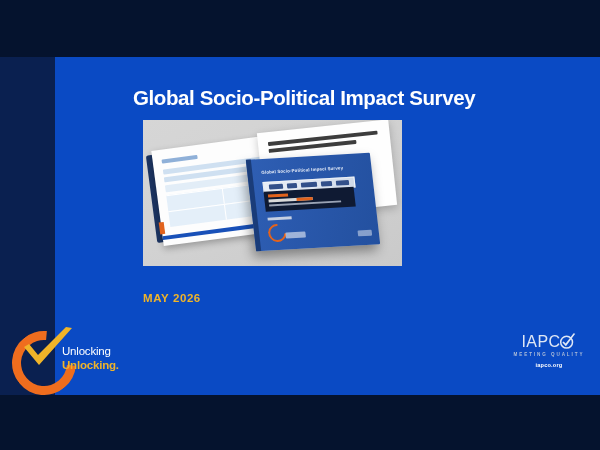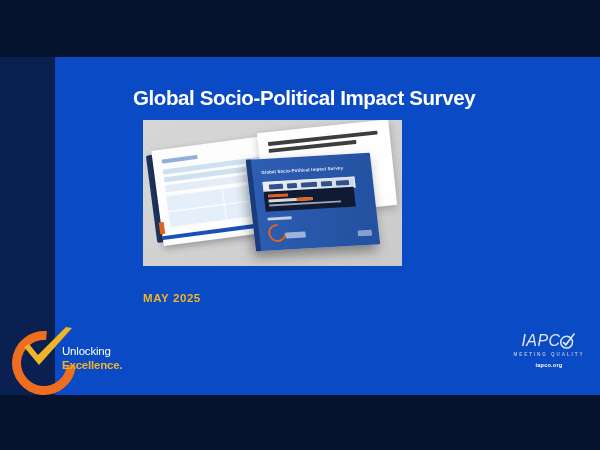--- a/index.html
+++ b/index.html
@@ -121,21 +121,21 @@
     border-right-color:transparent;
     transform:rotate(-40deg);
   }
   #brand-check{position:absolute;left:22px;top:2px;width:52px;height:46px;}
   #brand-text{position:absolute;left:62px;top:20px;line-height:1.18;}
   #brand-line-1{color:#ffffff;font-size:11.5px;font-weight:normal;letter-spacing:-0.2px;display:block;}
   #brand-line-2{color:#f0b429;font-size:11.5px;font-weight:bold;letter-spacing:-0.2px;display:block;}
 
   
   #iapco-logo{position:absolute;right:12px;top:276px;width:78px;text-align:center;z-index:20;}
-  #iapco-wordmark{display:flex;align-items:flex-start;justify-content:center;gap:0;font-style:italic;}
+  #iapco-wordmark{display:flex;align-items:flex-end;justify-content:center;gap:0;}
   #iapco-letters{
     color:#dfe7f5;font-size:16px;font-weight:normal;letter-spacing:.4px;line-height:1;
     font-family:"Liberation Sans","DejaVu Sans",sans-serif;
   }
   #iapco-omark{position:relative;width:17px;height:17px;margin-left:-1px;}
   #iapco-tagline{
     margin-top:2px;color:#aebdd8;font-size:4.6px;letter-spacing:1.9px;font-weight:bold;
   }
   #iapco-url{margin-top:5px;color:#ffffff;font-size:5.6px;font-weight:bold;letter-spacing:.2px;}
 </style>
@@ -199,32 +199,32 @@
             <div class="l3"></div>
           </div>
           <div class="cv-date"></div>
           <div class="cv-mark"></div>
           <div class="cv-mark-txt"></div>
           <div class="cv-iapco"></div>
         </div>
 
       </div>
 
-      <div id="slide-date">MAY 2025</div>
+      <div id="slide-date">MAY 2026</div>
 
     </div>
 
     <div id="brand-lockup">
       <div id="brand-ring"></div>
       <svg id="brand-check" viewBox="0 0 52 46">
         <path d="M2 20 L17 38 L50 1 L44 0 L16 28 L7 17 Z" fill="#f0b429"></path>
       </svg>
       <div id="brand-text">
         <span id="brand-line-1">Unlocking</span>
-        <span id="brand-line-2">Excellence.</span>
+        <span id="brand-line-2">Unlocking.</span>
       </div>
     </div>
 
     <div id="iapco-logo">
       <div id="iapco-wordmark">
         <span id="iapco-letters">IAPC</span>
         <svg id="iapco-omark" viewBox="0 0 17 17">
           <circle cx="7.6" cy="9.2" r="5.9" fill="none" stroke="#dfe7f5" stroke-width="1.5"></circle>
           <path d="M3.4 9.4 L6.9 13.2 L16.2 0.8 L14.6 0.2 L6.7 10.6 L4.6 8.4 Z" fill="#dfe7f5"></path>
         </svg>

